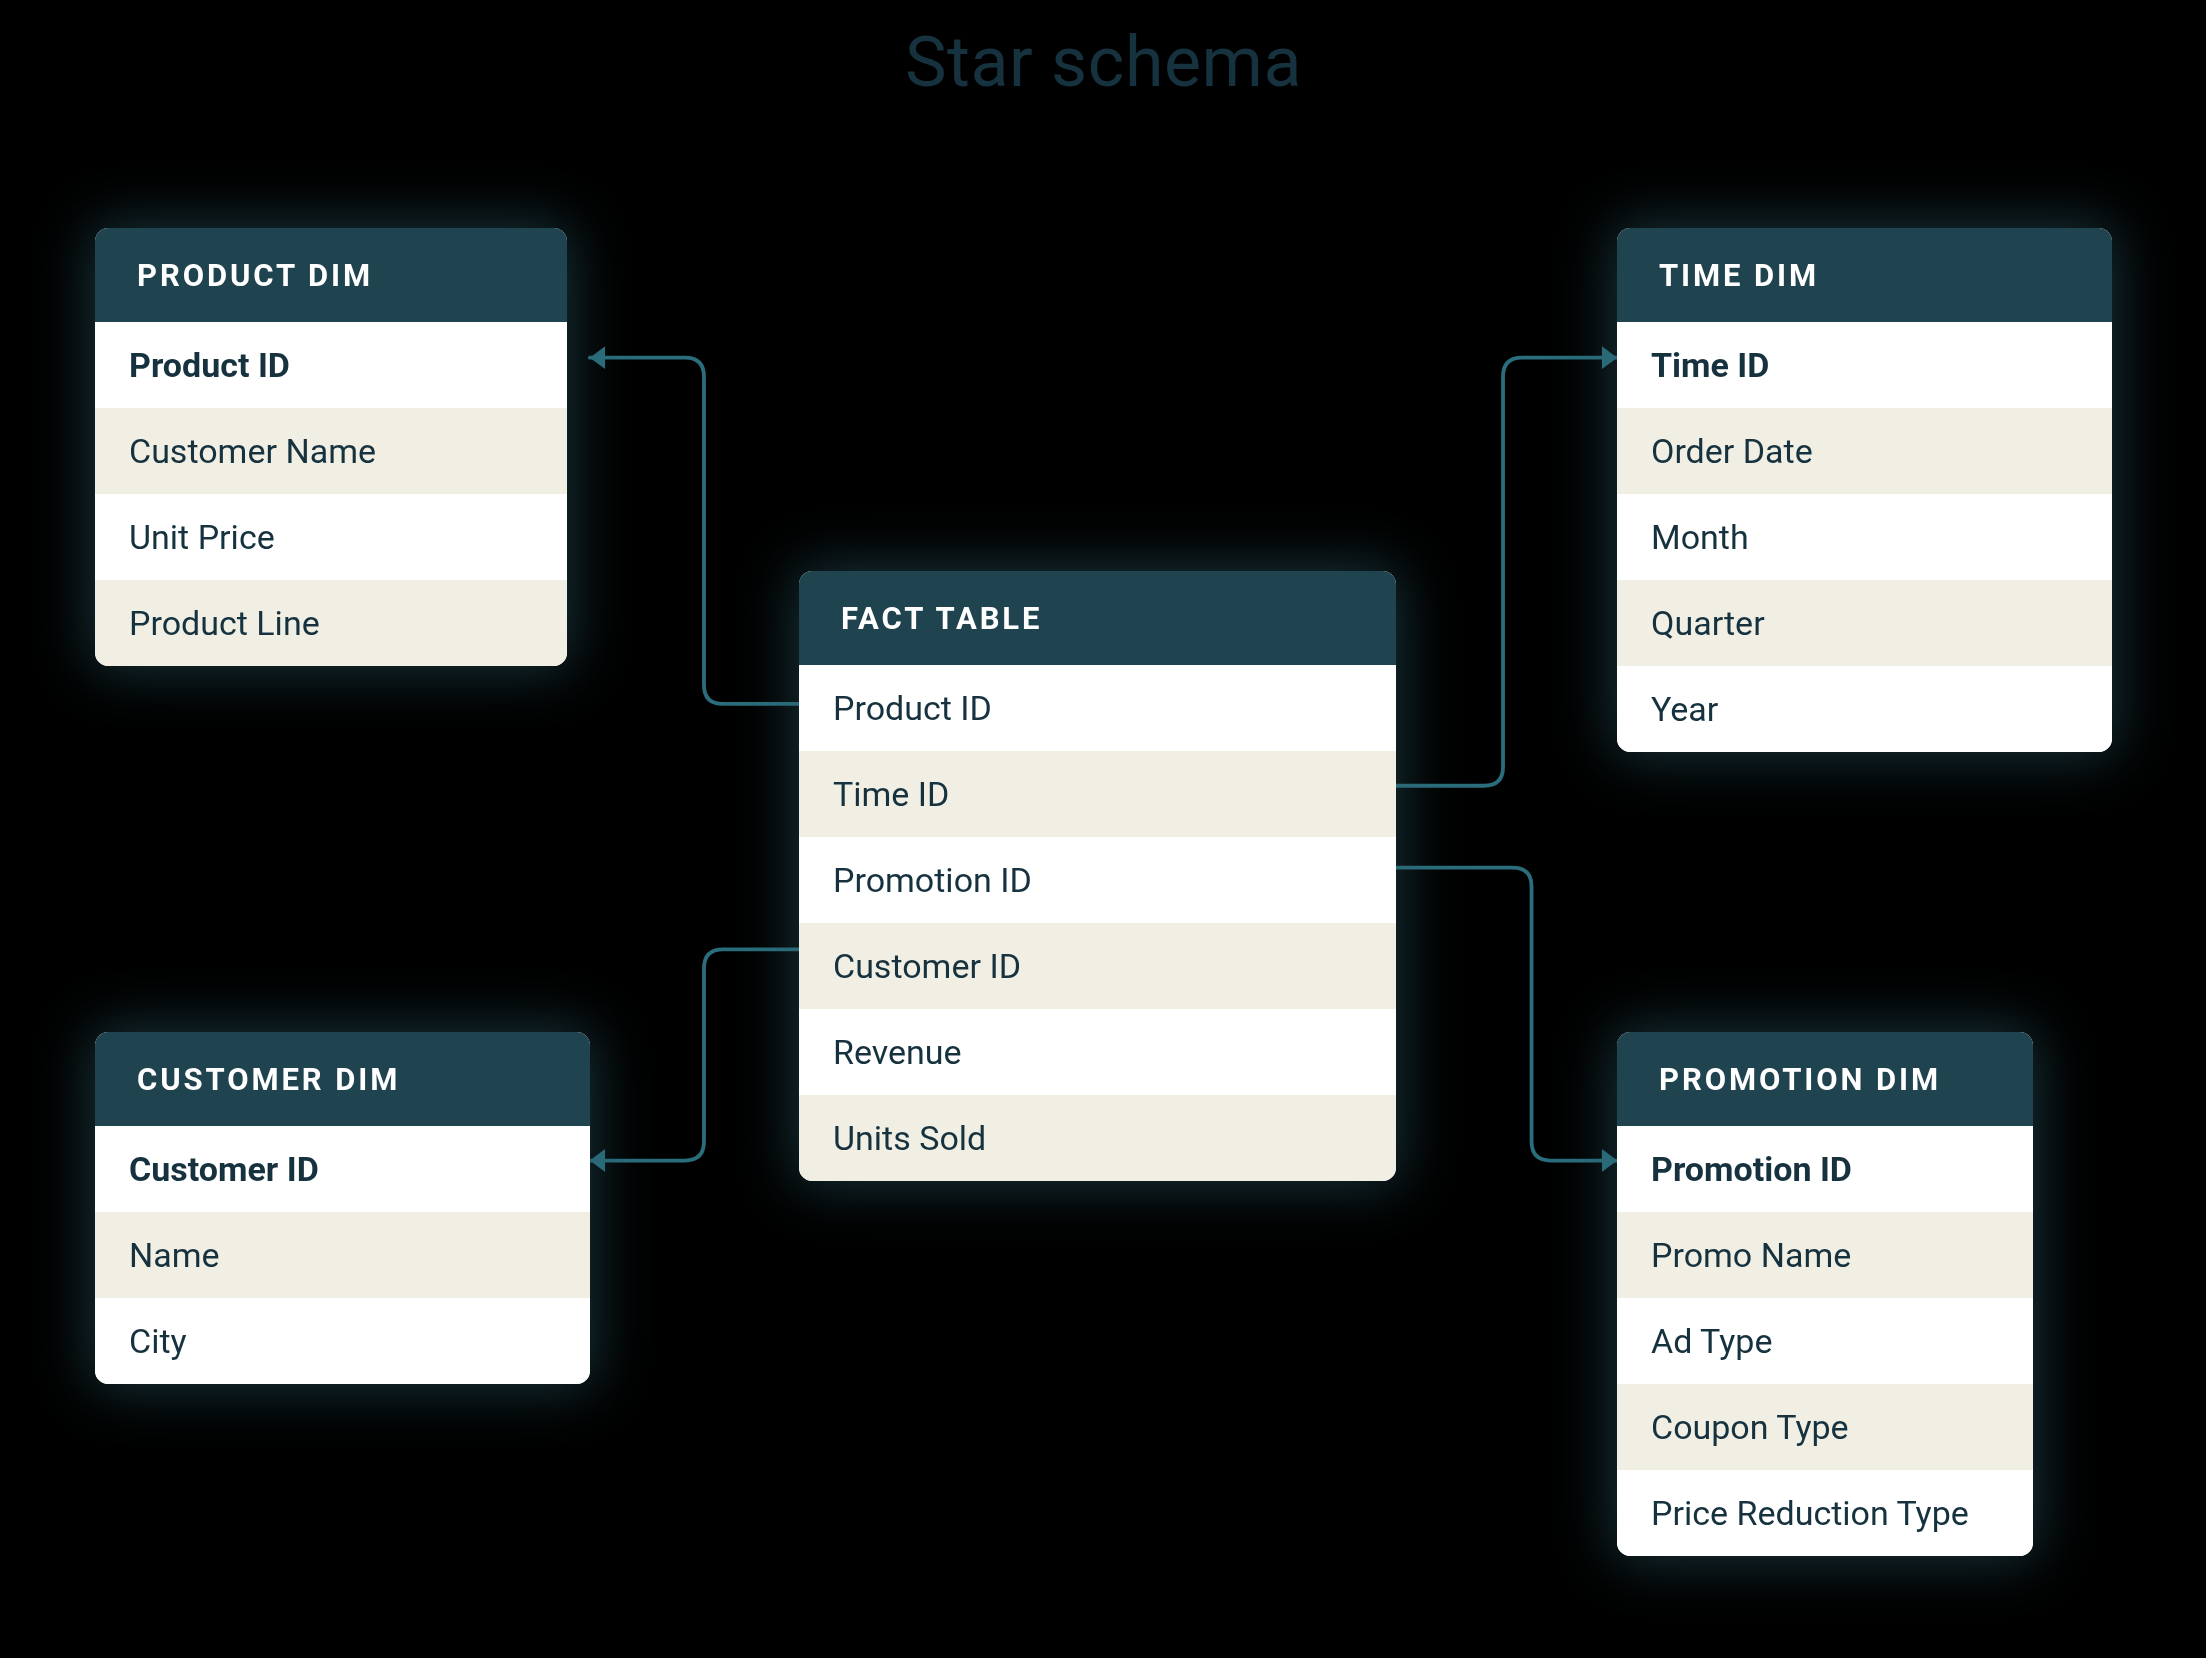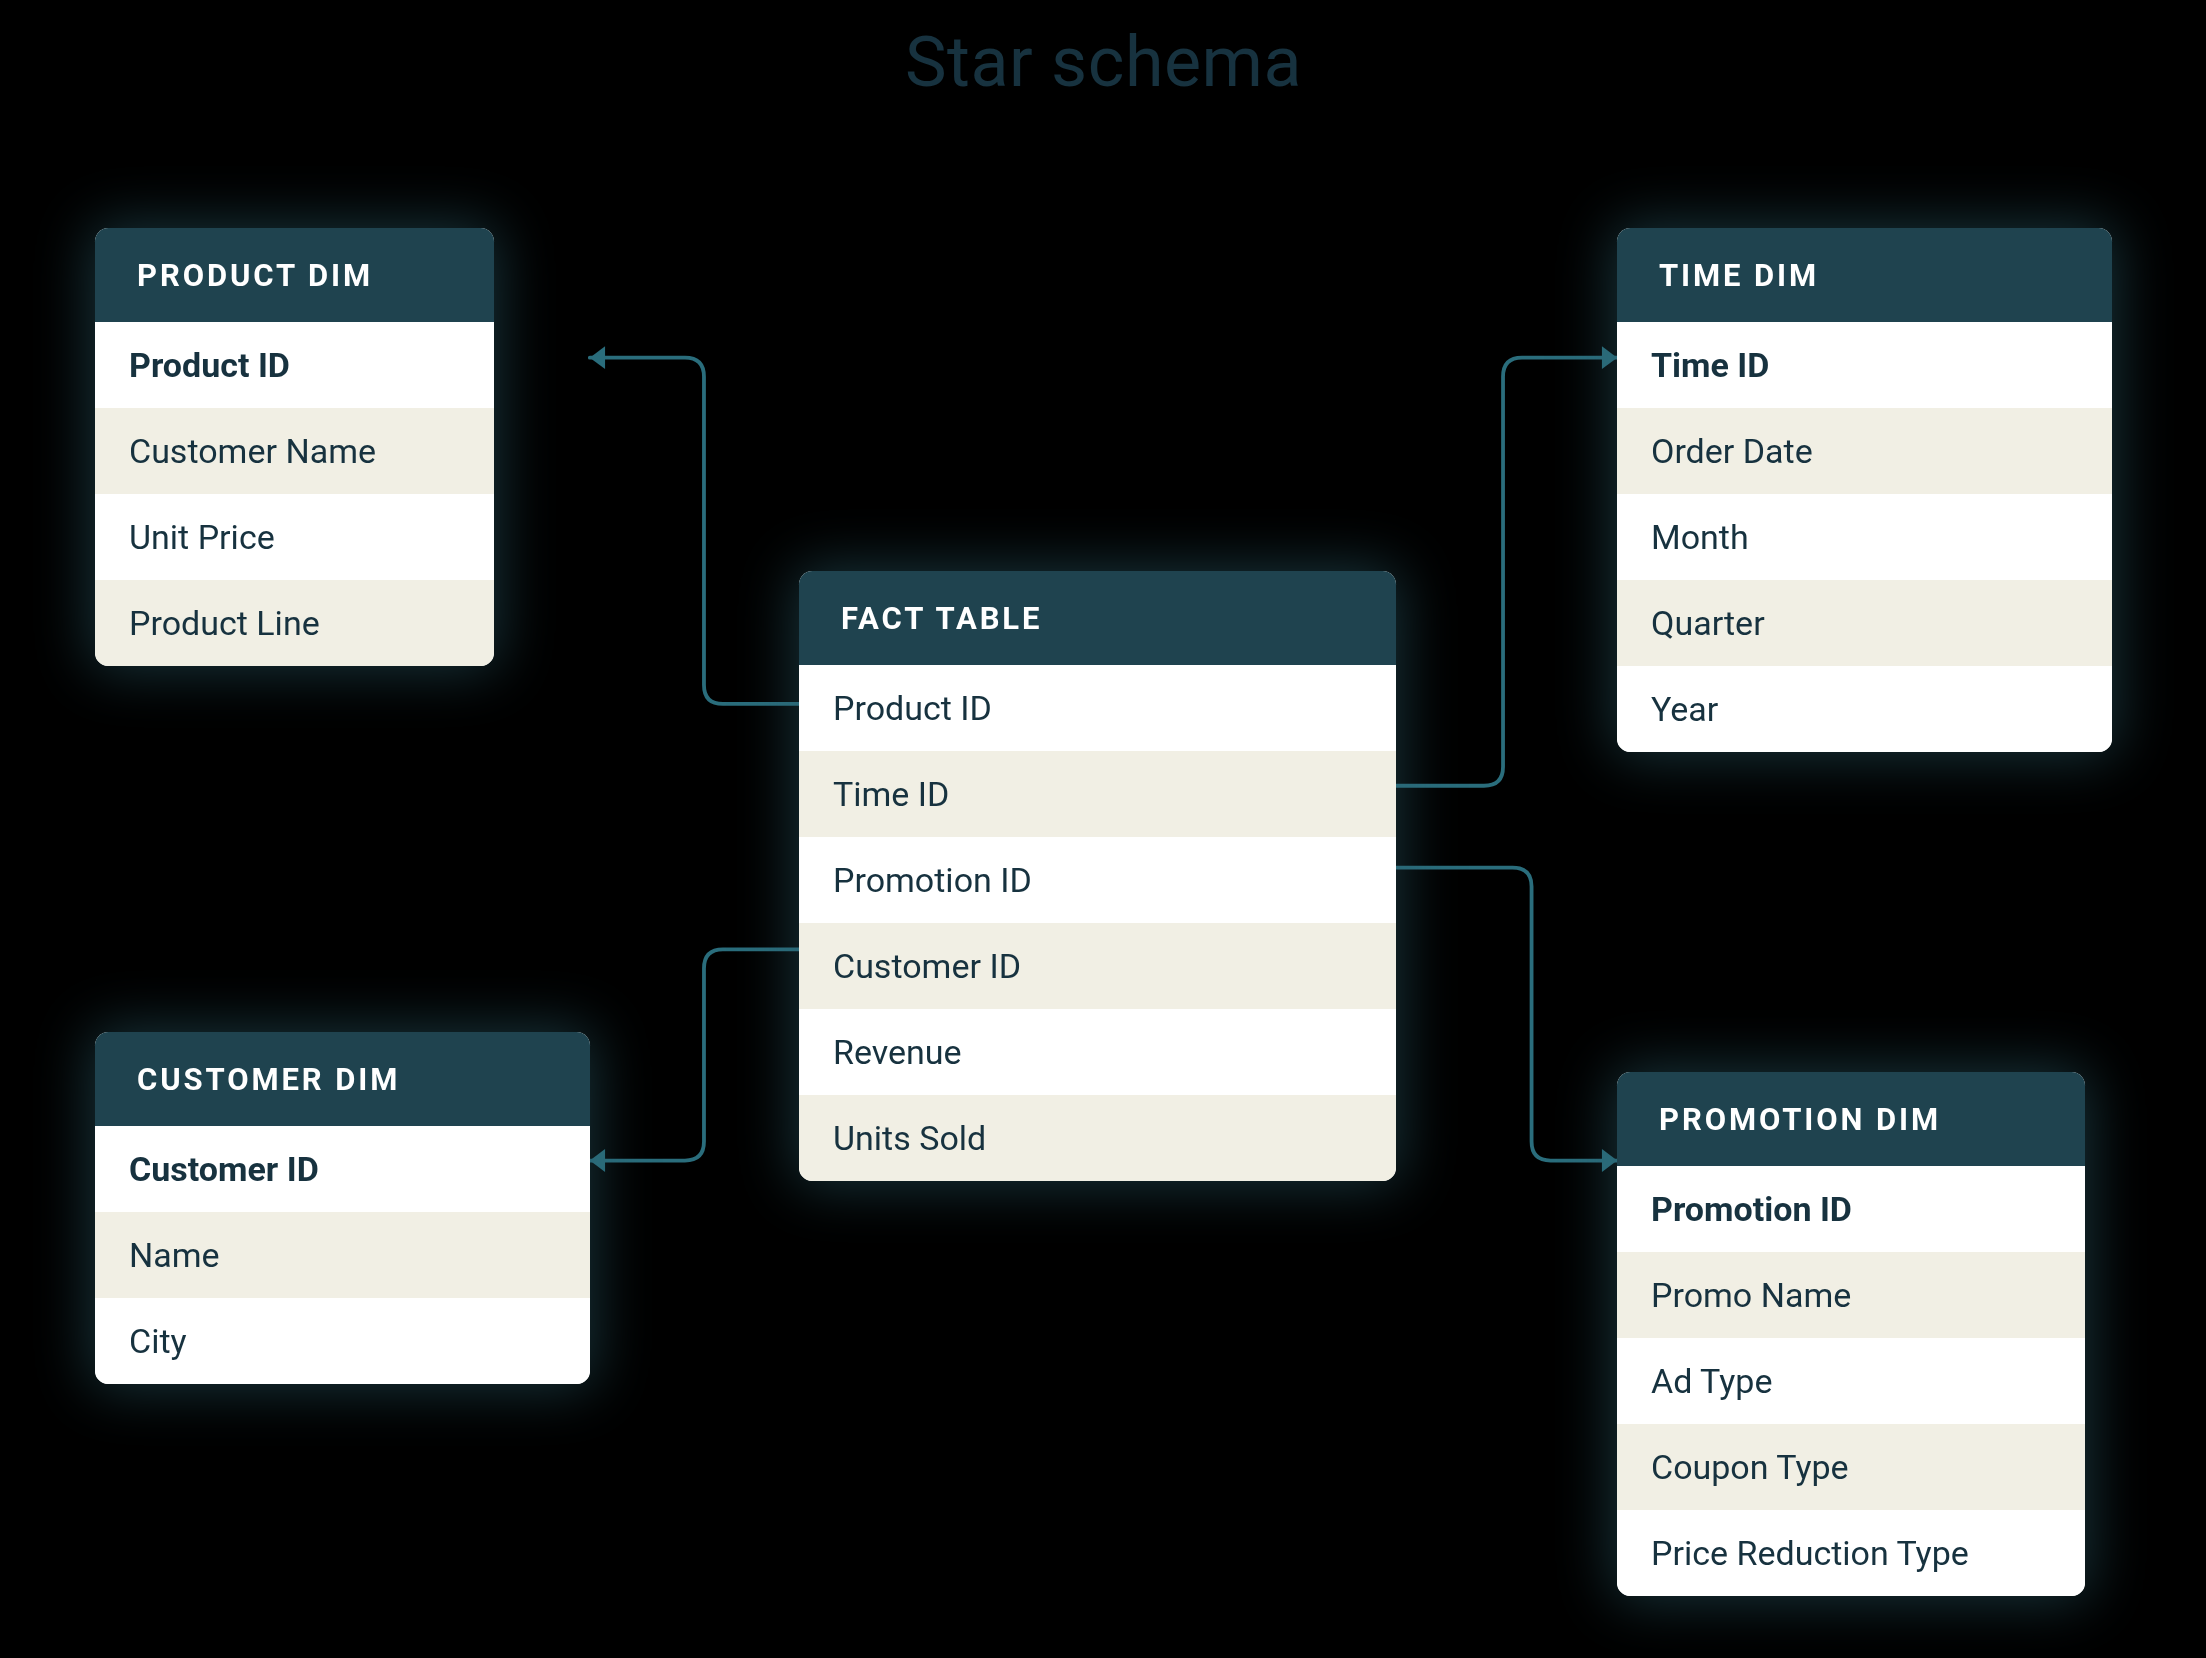--- a/index.html
+++ b/index.html
@@ -79,21 +79,21 @@
       <polygon points="620,1220 636,1208 636,1232" fill="#2a6d7c" stroke="none"></polygon>
 
       <path d="M 1700 376 L 1600 376 Q 1580 376 1580 396 L 1580 806 Q 1580 826 1560 826 L 1468 826"></path>
       <polygon points="1700,376 1684,364 1684,388" fill="#2a6d7c" stroke="none"></polygon>
 
       <path d="M 1700 1220 L 1630 1220 Q 1610 1220 1610 1200 L 1610 932 Q 1610 912 1590 912 L 1468 912"></path>
       <polygon points="1700,1220 1684,1208 1684,1232" fill="#2a6d7c" stroke="none"></polygon>
     </g>
   </svg>
 
-  <div class="table-card" style="left:95px; top:228px; width:399px;">
+  <div class="table-card" style="left:95px; top:228px; width:472px;">
     <div class="table-header">PRODUCT DIM</div>
     <div class="table-row bold">Product ID</div>
     <div class="table-row alt">Customer Name</div>
     <div class="table-row">Unit Price</div>
     <div class="table-row alt">Product Line</div>
   </div>
 
   <div class="table-card" style="left:1617px; top:228px; width:495px;">
     <div class="table-header">TIME DIM</div>
     <div class="table-row bold">Time ID</div>
@@ -113,21 +113,21 @@
     <div class="table-row alt">Units Sold</div>
   </div>
 
   <div class="table-card" style="left:95px; top:1032px; width:495px;">
     <div class="table-header">CUSTOMER DIM</div>
     <div class="table-row bold">Customer ID</div>
     <div class="table-row alt">Name</div>
     <div class="table-row">City</div>
   </div>
 
-  <div class="table-card" style="left:1617px; top:1032px; width:468px;margin-top:40px;">
+  <div class="table-card" style="left:1617px; top:1032px; width:416px;">
     <div class="table-header">PROMOTION DIM</div>
     <div class="table-row bold">Promotion ID</div>
     <div class="table-row alt">Promo Name</div>
     <div class="table-row">Ad Type</div>
     <div class="table-row alt">Coupon Type</div>
     <div class="table-row">Price Reduction Type</div>
   </div>
 
 </div>
 

